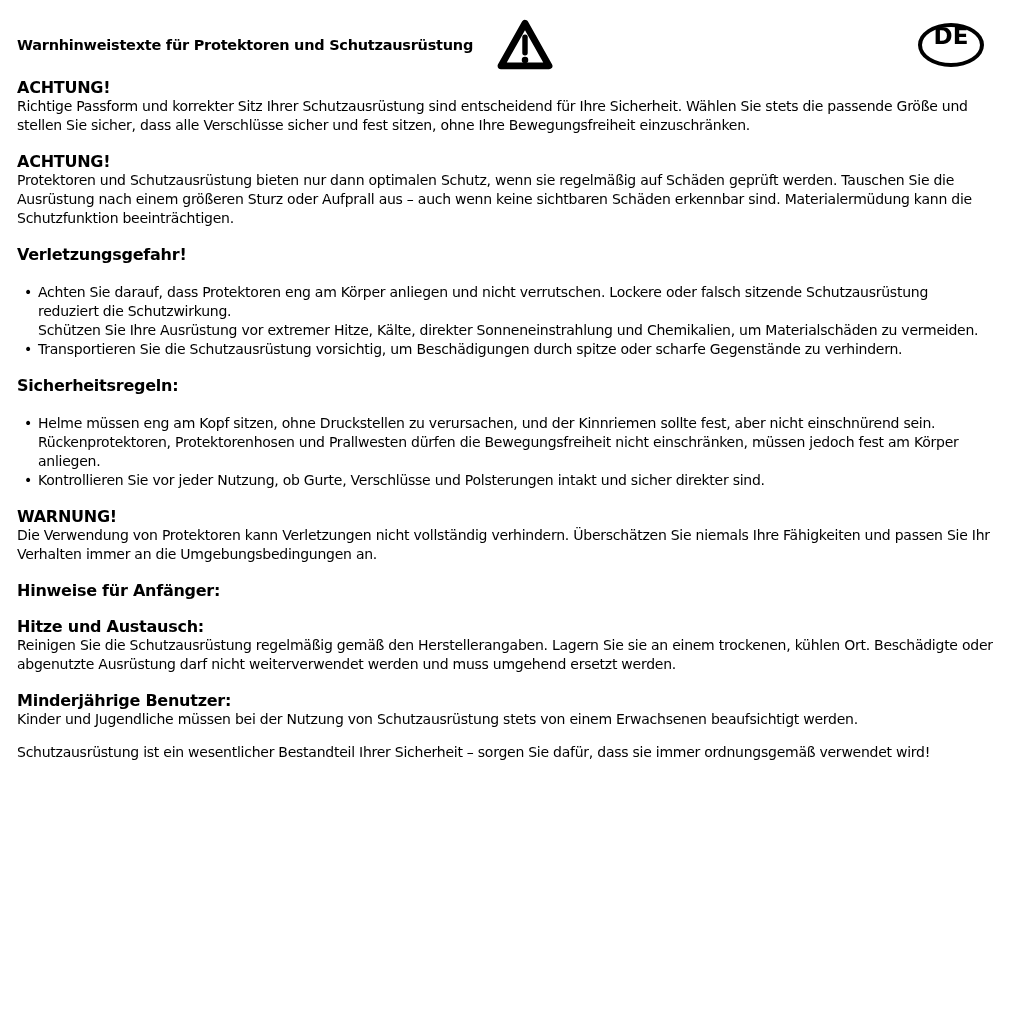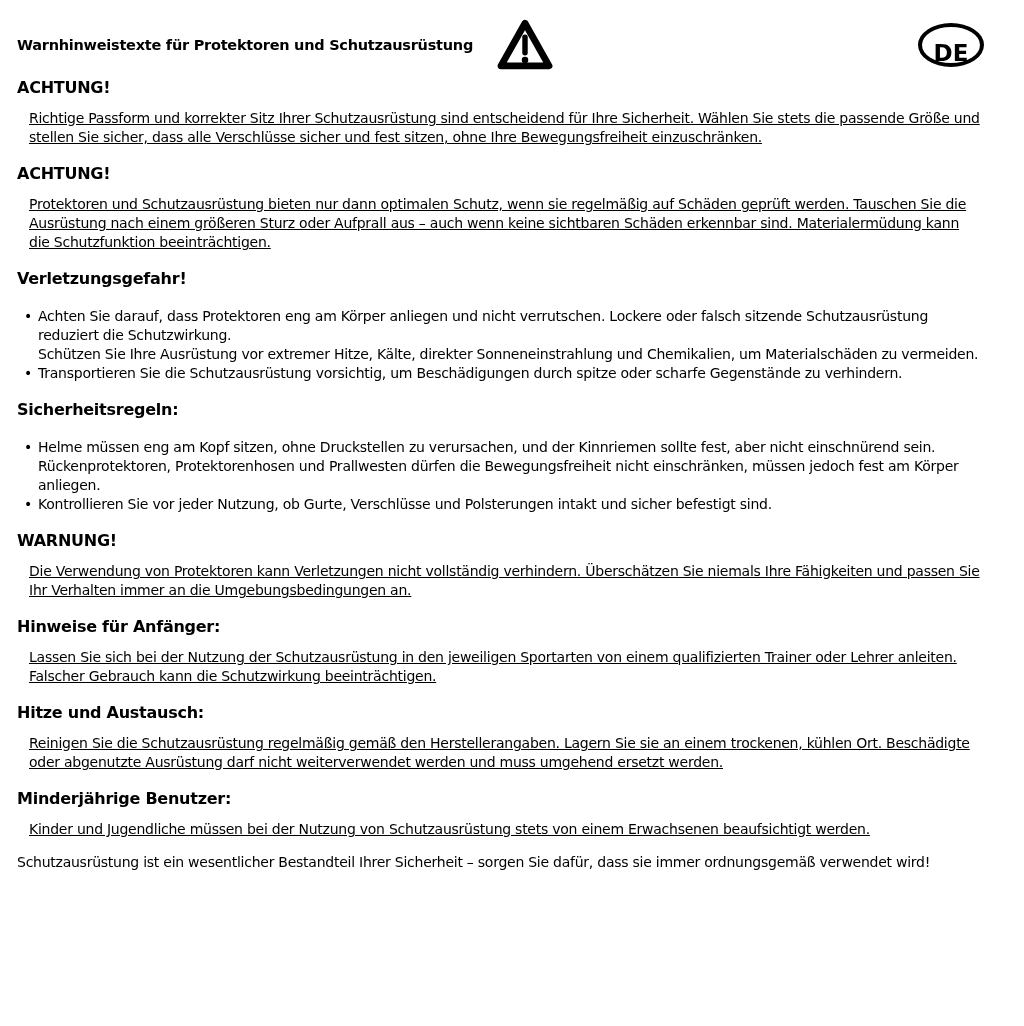--- a/index.html
+++ b/index.html
@@ -36,34 +36,34 @@
   }
   .warn-icon { display: inline-block; }
   .warn-icon svg { display: block; width: 58px; height: 60px; }
   .badge-wrap { margin-left: auto; margin-right: 10px; }
   .lang-badge {
     width: 58px;
     height: 36px;
     border: 4px solid #000;
     border-radius: 50%;
     display: flex;
-    align-items: flex-end;
+    align-items: flex-start;
     justify-content: center;
     font-weight: bold;
     font-size: 23px;
     letter-spacing: 0;
   }
   section { margin-top: 17px; }
   section h2 {
     margin: 0;
     font-size: 16px;
     line-height: 19px;
     font-weight: bold;
   }
-  section p { margin: 12px; text-decoration: underline; }
+  section p { margin: 0; }
   ul.bullets {
     list-style: none;
     margin: 19px 15px 0 0;
     padding: 0 0 0 21px;
   }
   ul.bullets li { position: relative; }
   ul.bullets li::before {
     content: "\2022";
     position: absolute;
     left: -14px;
@@ -116,33 +116,32 @@
   </section>
 
   <section>
     <h2>Sicherheitsregeln:</h2>
     <ul class="bullets">
       <li>
         <div>Helme müssen eng am Kopf sitzen, ohne Druckstellen zu verursachen, und der Kinnriemen sollte fest, aber nicht einschnürend sein.</div>
         <div>Rückenprotektoren, Protektorenhosen und Prallwesten dürfen die Bewegungsfreiheit nicht einschränken, müssen jedoch fest am Körper anliegen.</div>
       </li>
       <li>
-        <div>Kontrollieren Sie vor jeder Nutzung, ob Gurte, Verschlüsse und Polsterungen intakt und sicher befestigt sind.</div>
+        <div>Kontrollieren Sie vor jeder Nutzung, ob Gurte, Verschlüsse und Polsterungen intakt und sicher direkter sind.</div>
       </li>
     </ul>
   </section>
 
   <section>
     <h2>WARNUNG!</h2>
     <p>Die Verwendung von Protektoren kann Verletzungen nicht vollständig verhindern. Überschätzen Sie niemals Ihre Fähigkeiten und passen Sie Ihr Verhalten immer an die Umgebungsbedingungen an.</p>
   </section>
 
   <section>
     <h2>Hinweise für Anfänger:</h2>
-    <p>Lassen Sie sich bei der Nutzung der Schutzausrüstung in den jeweiligen Sportarten von einem qualifizierten Trainer oder Lehrer anleiten. Falscher Gebrauch kann die Schutzwirkung beeinträchtigen.</p>
   </section>
 
   <section>
     <h2>Hitze und Austausch:</h2>
     <p>Reinigen Sie die Schutzausrüstung regelmäßig gemäß den Herstellerangaben. Lagern Sie sie an einem trockenen, kühlen Ort. Beschädigte oder abgenutzte Ausrüstung darf nicht weiterverwendet werden und muss umgehend ersetzt werden.</p>
   </section>
 
   <section>
     <h2>Minderjährige Benutzer:</h2>
     <p>Kinder und Jugendliche müssen bei der Nutzung von Schutzausrüstung stets von einem Erwachsenen beaufsichtigt werden.</p>

